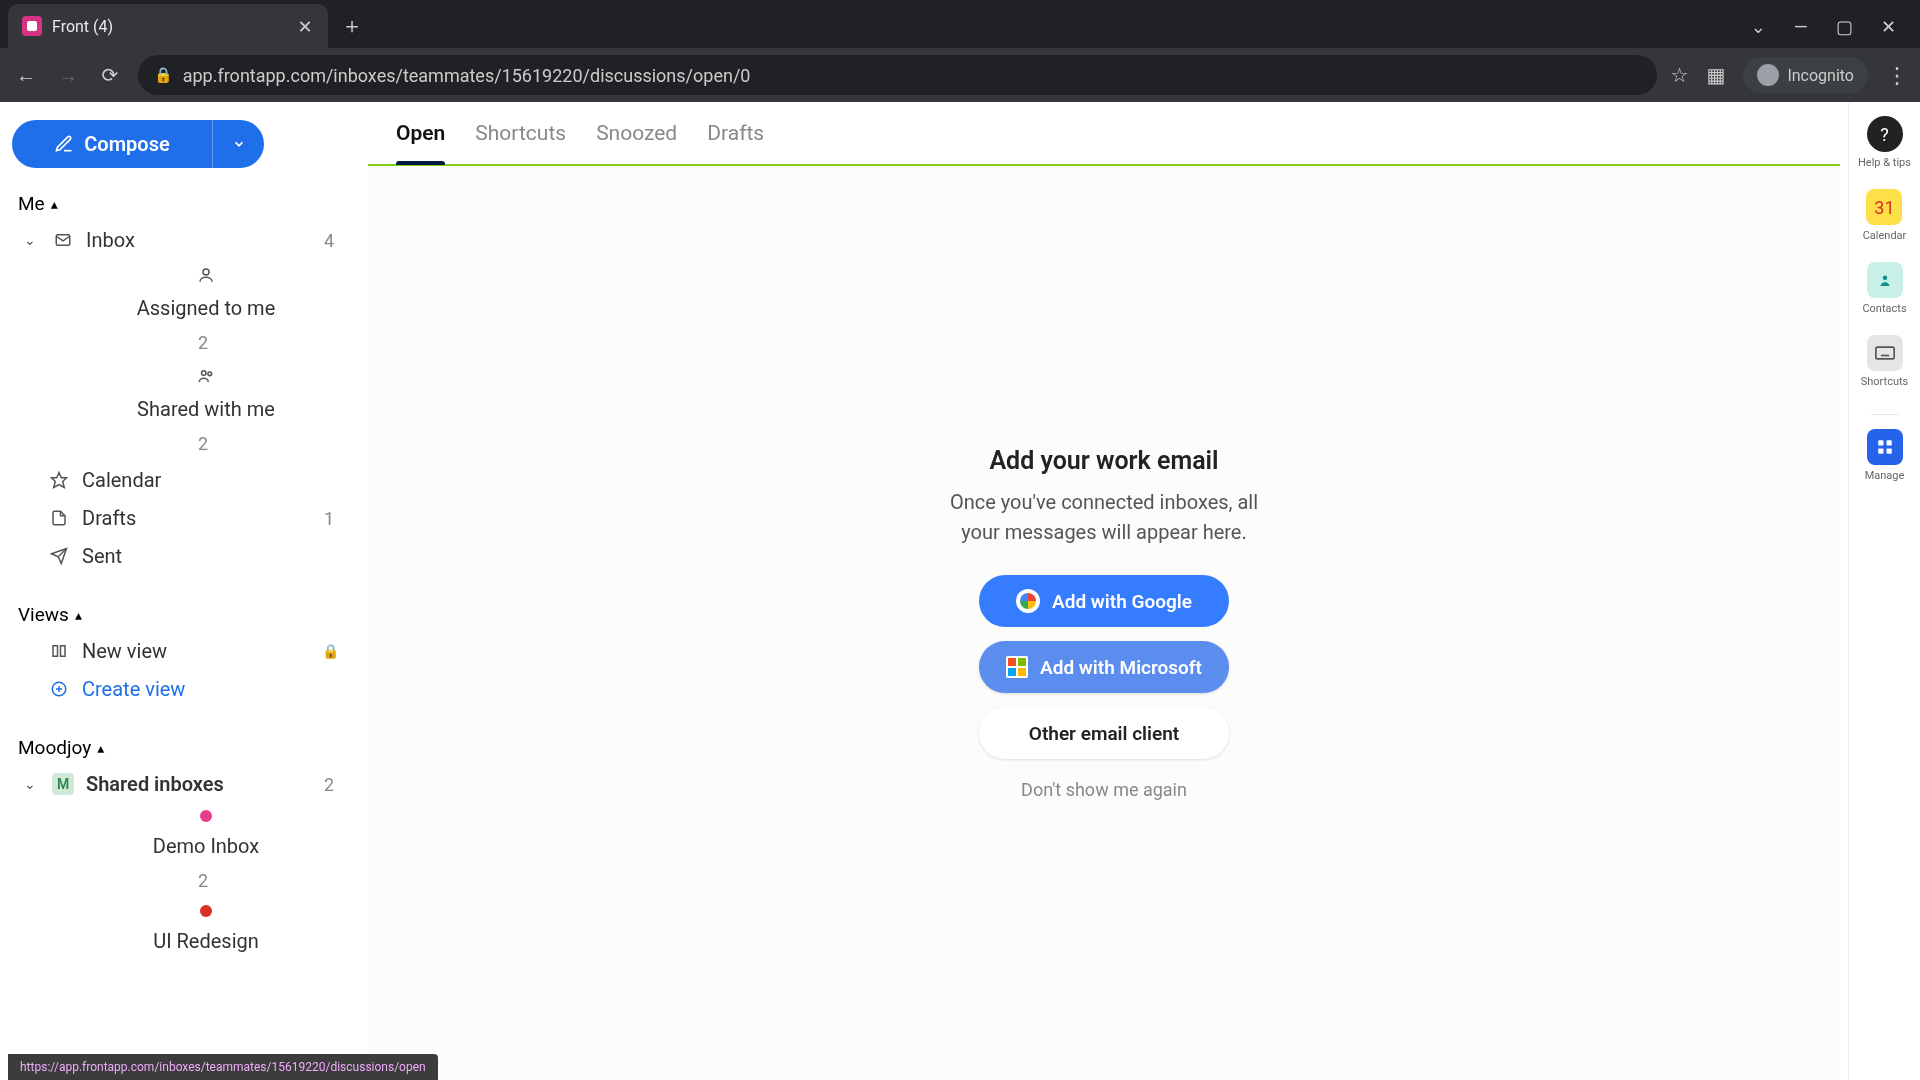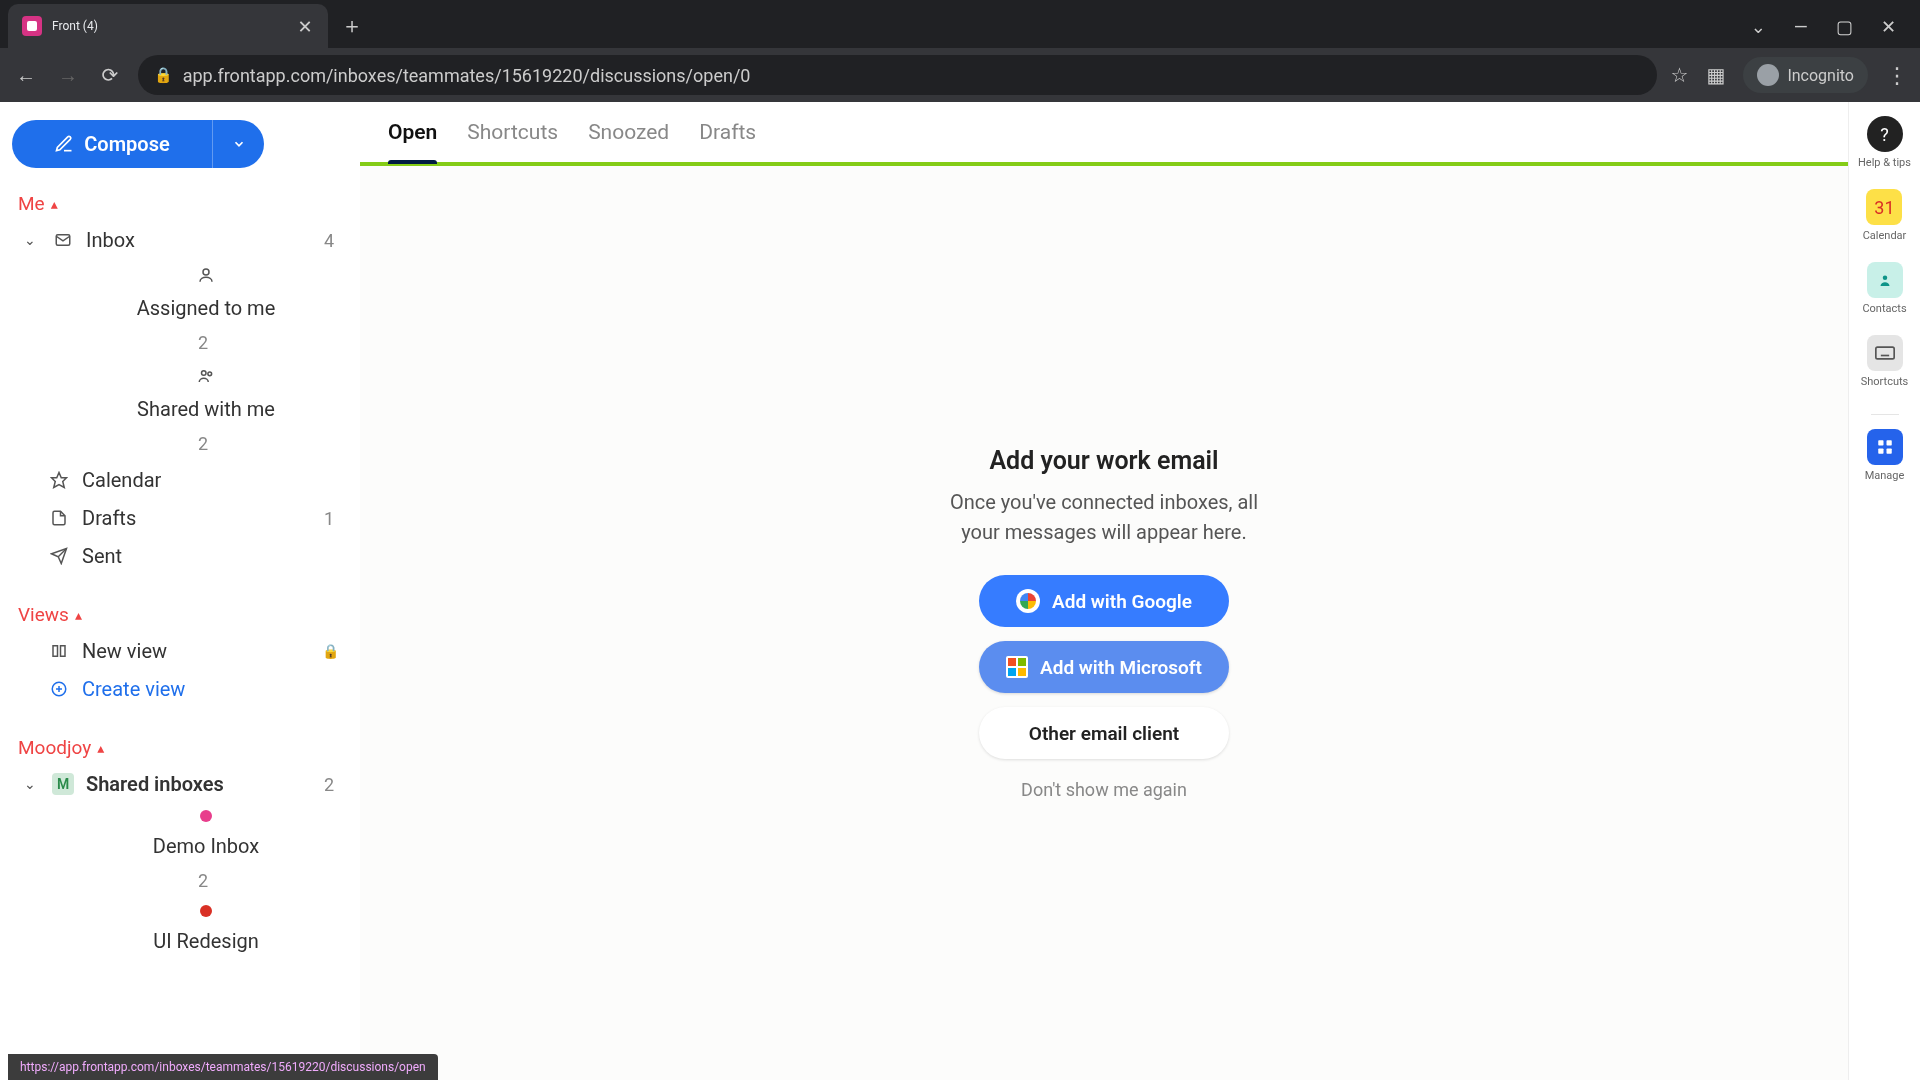--- a/index.html
+++ b/index.html
@@ -4,46 +4,46 @@
 <style>
 * { margin: 0; padding: 0; box-sizing: border-box; font-family: -apple-system, BlinkMacSystemFont, "Segoe UI", Roboto, sans-serif; }
 body { width: 1920px; height: 1080px; background: #fff; overflow: hidden; display: flex; flex-direction: column; }
 
 
 .browser-chrome { background: #202124; color: #e8eaed; display: flex; flex-direction: column; }
 .tab-bar { height: 48px; display: flex; align-items: flex-end; padding: 0 8px; gap: 0; }
 .tab { background: #35363a; height: 44px; width: 320px; border-radius: 10px 10px 0 0; display: flex; align-items: center; padding: 0 14px; gap: 10px; position: relative; }
 .tab .favicon { width: 20px; height: 20px; background: #d63384; border-radius: 4px; display:flex; align-items:center; justify-content:center; }
 .tab .favicon-inner { width: 10px; height: 10px; background: #fff; border-radius: 2px; }
-.tab .title { font-size: 12px; flex: 1; white-space: nowrap; overflow: hidden; }
+.tab .title { font-size: 16px; flex: 1; white-space: nowrap; overflow: hidden; }
 .tab .close { width: 18px; height: 18px; display: flex; align-items: center; justify-content: center; font-size: 18px; color: #ccc; }
 .new-tab { width: 36px; height: 36px; display: flex; align-items: center; justify-content: center; font-size: 22px; color: #ccc; margin-left: 6px; margin-bottom: 4px; }
 .tab-spacer { flex: 1; }
 .window-controls { display: flex; align-items: center; gap: 28px; height: 44px; padding-right: 16px; color: #ccc; }
 .window-controls span { font-size: 18px; }
 
 .addr-bar { background: #35363a; height: 54px; display: flex; align-items: center; padding: 0 12px; gap: 14px; }
 .nav-btn { width: 28px; height: 28px; display: flex; align-items: center; justify-content: center; color: #ccc; font-size: 20px; }
 .nav-btn.disabled { color: #666; }
 .url-box { flex: 1; background: #202124; border-radius: 22px; height: 40px; display: flex; align-items: center; padding: 0 16px; gap: 10px; color: #ccc; font-size: 18px; }
 .url-box .lock { font-size: 15px; }
 .addr-right { display: flex; align-items: center; gap: 18px; color: #ccc; font-size: 20px; }
 .incognito { display: flex; align-items: center; gap: 8px; background: #3c4043; border-radius: 18px; height: 36px; padding: 0 14px; font-size: 16px; }
 .incognito-icon { width: 22px; height: 22px; background: #9aa0a6; border-radius: 50%; position: relative; }
 .menu-dots { font-size: 22px; }
 
 
-.app { flex: 1; display: flex; background: #fff; position: relative; }
+.app { flex: 1; display: flex; background: #fff; position: relative; gap: 8px; }
 
 .sidebar { width: 360px; padding: 12px 10px; display: flex; flex-direction: column; }
 .compose-wrap { display: flex; gap: 0; margin: 6px 0 18px 2px; }
 .compose-btn { background: #1f6feb; color: #fff; border-radius: 26px 0 0 26px; height: 48px; width: 200px; display: flex; align-items: center; justify-content: center; gap: 10px; font-size: 20px; font-weight: 600; }
 .compose-arrow { background: #1f6feb; border-radius: 0 26px 26px 0; height: 48px; width: 52px; display:flex; align-items:center; justify-content:center; color:#fff; border-left: 1px solid rgba(255,255,255,0.3); }
 
-.section-header { display:flex; align-items:center; gap:6px; padding: 6px 8px; font-size: 19px; color:#ef4444; }
+.section-header { display:flex; align-items:center; gap:6px; padding: 6px 8px; font-size: 19px; color:#000000; }
 .section-header .caret { font-size: 14px; }
 
 .nav-item { display:flex; align-items:center; gap:12px; padding: 7px 10px 7px 14px; border-radius: 8px; font-size: 20px; color:#333; }
 .nav-item.indent { padding-left: 38px; }
 .nav-item.indent2 { padding-left: 62px; flex-direction: column; }
 .nav-item .chev { width: 16px; font-size: 14px; color:#555; }
 .nav-item .ico { width: 22px; display:flex; align-items:center; justify-content:center; color:#555; }
 .nav-item .lbl { flex: 1; }
 .nav-item .cnt { color: #888; font-size: 18px; padding-right: 6px; }
 .nav-item.active { background: #e9e8e6; }
@@ -52,21 +52,21 @@
 .nav-item.blue { color:#1f6feb; }
 .nav-item.blue .ico { color:#1f6feb; }
 
 .dot { width: 12px; height: 12px; border-radius: 50%; }
 .dot.pink { background: #e83e8c; }
 .dot.red { background: #d93025; }
 
 .workspace-badge { width: 22px; height: 22px; background: #cfe8d8; color:#2a8a4a; display:flex; align-items:center; justify-content:center; border-radius:4px; font-size:14px; font-weight:600; }
 
 .main { flex: 1; display: flex; flex-direction: column; }
-.tabs-row { height: 64px; border-bottom: 4px solid #84cc16; display:flex; align-items:center; gap: 30px; padding: 0 28px; }
+.tabs-row { height: 64px; border-bottom: 2px solid #84cc16; display:flex; align-items:center; gap: 30px; padding: 0 28px; }
 .tab-btn { font-size: 21px; color:#888; height: 64px; display:flex; align-items:center; position:relative; }
 .tab-btn.active { color:#111; font-weight:600; }
 .tab-btn.active::after { content:""; position:absolute; bottom:0; left:0; right:0; height:4px; background:#001b41; border-radius: 3px 3px 0 0; }
 
 .content { flex:1; display:flex; align-items:center; justify-content:center; background:#fcfcfb; margin: 0 0 0 0; }
 .empty-state { text-align:center; display:flex; flex-direction:column; align-items:center; }
 .empty-title { font-size: 25px; font-weight:600; color:#222; margin-bottom: 12px; }
 .empty-sub { font-size: 20px; color:#555; line-height:1.5; max-width: 340px; margin-bottom: 28px; }
 .pill-btn { height: 52px; border-radius: 28px; display:flex; align-items:center; gap:12px; padding: 0 26px; font-size:19px; font-weight:600; margin-bottom: 14px; min-width: 250px; justify-content:center; }
 .pill-btn.google { background:#367cff; color:#fff; }

